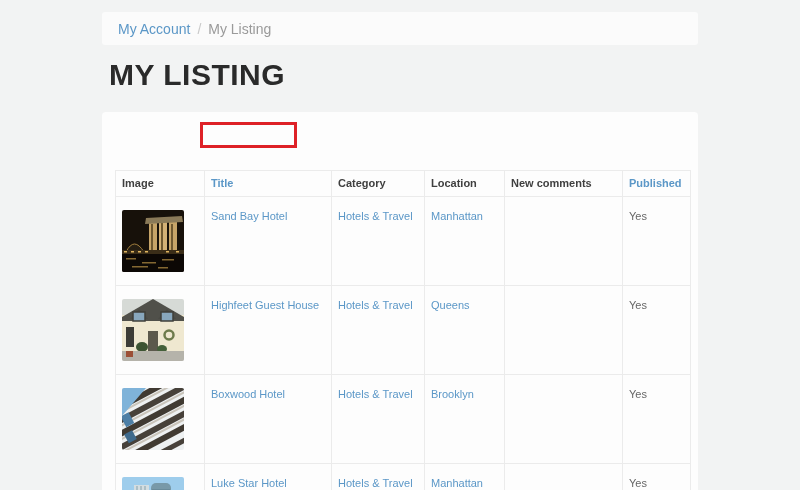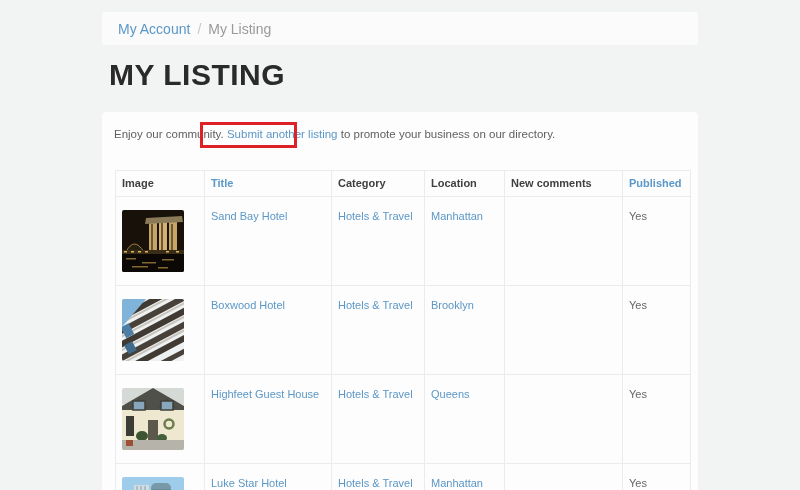--- a/index.html
+++ b/index.html
@@ -62,23 +62,20 @@
 
 <div class="breadcrumb-bar">
   <a href="#">My Account</a>
   <span class="crumb-sep">/</span>
   <span class="crumb-current">My Listing</span>
 </div>
 
 <h1 class="page-title">MY LISTING</h1>
 
 <div class="content-card">
-  <div class="intro-line">
-    <span>Enjoy our community. </span><a href="#">Submit another listing</a><span> to promote your business on our directory.</span>
-  </div>
 
   <table class="listing-table">
     <thead>
       <tr>
         <th class="col-image">Image</th>
         <th class="col-title link-col"><a href="#">Title</a></th>
         <th class="col-category">Category</th>
         <th class="col-location">Location</th>
         <th class="col-comments">New comments</th>
         <th class="col-published link-col"><a href="#">Published</a></th>
@@ -121,20 +118,47 @@
         <td><a href="#">Sand Bay Hotel</a></td>
         <td><a href="#">Hotels &amp; Travel</a></td>
         <td><a href="#">Manhattan</a></td>
         <td><span></span></td>
         <td><span class="published-val">Yes</span></td>
       </tr>
       <tr>
         <td class="img-cell">
           <a class="thumb" href="#">
             <svg width="62" height="62" viewBox="0 0 62 62" xmlns="http://www.w3.org/2000/svg">
+              <rect width="62" height="62" fill="#d6dad6"></rect>
+              <rect x="0" y="16" width="62" height="36" fill="#efe8d0"></rect>
+              <polygon points="0,18 31,0 62,18 62,22 0,22" fill="#50504a"></polygon>
+              <polygon points="8,20 17,10 26,20" fill="#4a4a44"></polygon>
+              <rect x="11" y="13" width="12" height="9" fill="#88a7bd" stroke="#3f3f3a" stroke-width="1.5"></rect>
+              <polygon points="36,20 45,10 54,20" fill="#4a4a44"></polygon>
+              <rect x="39" y="13" width="12" height="9" fill="#88a7bd" stroke="#3f3f3a" stroke-width="1.5"></rect>
+              <circle cx="47" cy="36" r="4.5" fill="none" stroke="#6d7b4c" stroke-width="2.5"></circle>
+              <rect x="26" y="32" width="10" height="20" fill="#5c594c"></rect>
+              <rect x="4" y="28" width="8" height="20" fill="#3c3c36"></rect>
+              <ellipse cx="20" cy="48" rx="6" ry="5" fill="#3d5432"></ellipse>
+              <ellipse cx="40" cy="50" rx="5" ry="4" fill="#44603a"></ellipse>
+              <rect x="0" y="52" width="62" height="10" fill="#b5b3aa"></rect>
+              <rect x="4" y="52" width="7" height="6" fill="#9c4f35"></rect>
+            </svg>
+          </a>
+        </td>
+        <td><a href="#">Highfeet Guest House</a></td>
+        <td><a href="#">Hotels &amp; Travel</a></td>
+        <td><a href="#">Queens</a></td>
+        <td><span></span></td>
+        <td><span class="published-val">Yes</span></td>
+      </tr>
+      <tr>
+        <td class="img-cell">
+          <a class="thumb" href="#">
+            <svg width="62" height="62" viewBox="0 0 62 62" xmlns="http://www.w3.org/2000/svg">
               <rect width="62" height="62" fill="#eef1f2"></rect>
               <g transform="rotate(-28 31 31)">
                 <rect x="-20" y="2" width="100" height="6" fill="#403a32"></rect>
                 <rect x="-20" y="14" width="100" height="6" fill="#47413a"></rect>
                 <rect x="-20" y="26" width="100" height="6" fill="#403a32"></rect>
                 <rect x="-20" y="38" width="100" height="6" fill="#47413a"></rect>
                 <rect x="-20" y="50" width="100" height="6" fill="#403a32"></rect>
                 <rect x="-20" y="62" width="100" height="5" fill="#47413a"></rect>
                 <rect x="-20" y="9" width="100" height="2" fill="#c9c4ba"></rect>
                 <rect x="-20" y="21" width="100" height="2" fill="#c9c4ba"></rect>
@@ -143,47 +167,20 @@
               </g>
               <polygon points="0,0 24,0 0,28" fill="#7fb3d9"></polygon>
               <rect x="1" y="26" width="9" height="12" fill="#4d7fa6" transform="rotate(-28 5 32)"></rect>
               <rect x="4" y="44" width="9" height="10" fill="#3f6a8c" transform="rotate(-28 8 49)"></rect>
             </svg>
           </a>
         </td>
         <td><a href="#">Boxwood Hotel</a></td>
         <td><a href="#">Hotels &amp; Travel</a></td>
         <td><a href="#">Brooklyn</a></td>
-        <td><span></span></td>
-        <td><span class="published-val">Yes</span></td>
-      </tr>
-      <tr>
-        <td class="img-cell">
-          <a class="thumb" href="#">
-            <svg width="62" height="62" viewBox="0 0 62 62" xmlns="http://www.w3.org/2000/svg">
-              <rect width="62" height="62" fill="#d6dad6"></rect>
-              <rect x="0" y="16" width="62" height="36" fill="#efe8d0"></rect>
-              <polygon points="0,18 31,0 62,18 62,22 0,22" fill="#50504a"></polygon>
-              <polygon points="8,20 17,10 26,20" fill="#4a4a44"></polygon>
-              <rect x="11" y="13" width="12" height="9" fill="#88a7bd" stroke="#3f3f3a" stroke-width="1.5"></rect>
-              <polygon points="36,20 45,10 54,20" fill="#4a4a44"></polygon>
-              <rect x="39" y="13" width="12" height="9" fill="#88a7bd" stroke="#3f3f3a" stroke-width="1.5"></rect>
-              <circle cx="47" cy="36" r="4.5" fill="none" stroke="#6d7b4c" stroke-width="2.5"></circle>
-              <rect x="26" y="32" width="10" height="20" fill="#5c594c"></rect>
-              <rect x="4" y="28" width="8" height="20" fill="#3c3c36"></rect>
-              <ellipse cx="20" cy="48" rx="6" ry="5" fill="#3d5432"></ellipse>
-              <ellipse cx="40" cy="50" rx="5" ry="4" fill="#44603a"></ellipse>
-              <rect x="0" y="52" width="62" height="10" fill="#b5b3aa"></rect>
-              <rect x="4" y="52" width="7" height="6" fill="#9c4f35"></rect>
-            </svg>
-          </a>
-        </td>
-        <td><a href="#">Highfeet Guest House</a></td>
-        <td><a href="#">Hotels &amp; Travel</a></td>
-        <td><a href="#">Queens</a></td>
         <td><span></span></td>
         <td><span class="published-val">Yes</span></td>
       </tr>
       <tr>
         <td class="img-cell">
           <a class="thumb" href="#">
             <svg width="62" height="62" viewBox="0 0 62 62" xmlns="http://www.w3.org/2000/svg">
               <rect width="62" height="62" fill="#9ecdec"></rect>
               <rect x="1" y="16" width="10" height="28" fill="#8fb4c6"></rect>
               <rect x="12" y="8" width="15" height="36" fill="#d3dde1"></rect>

